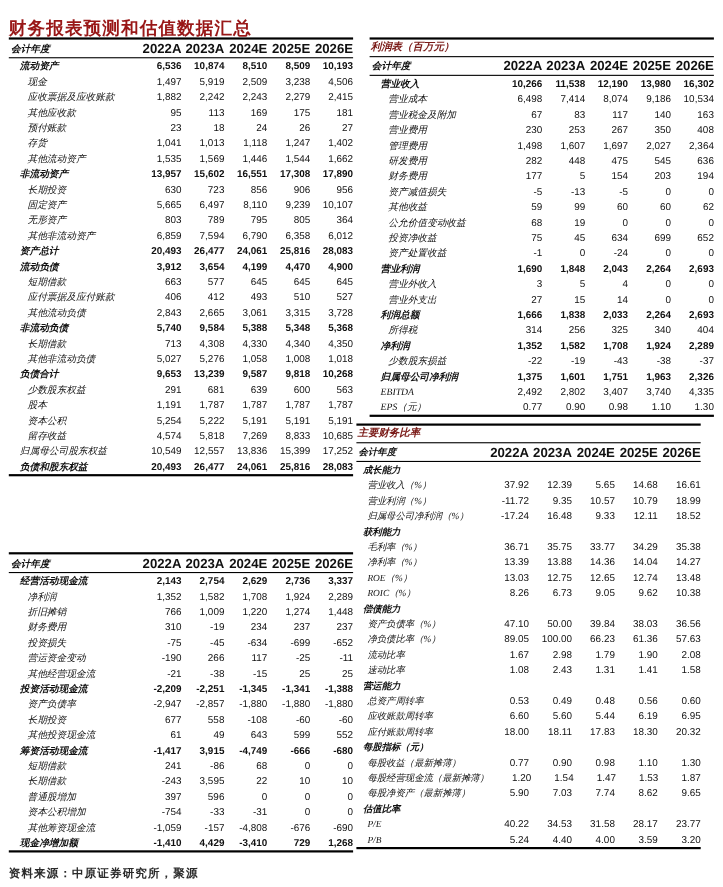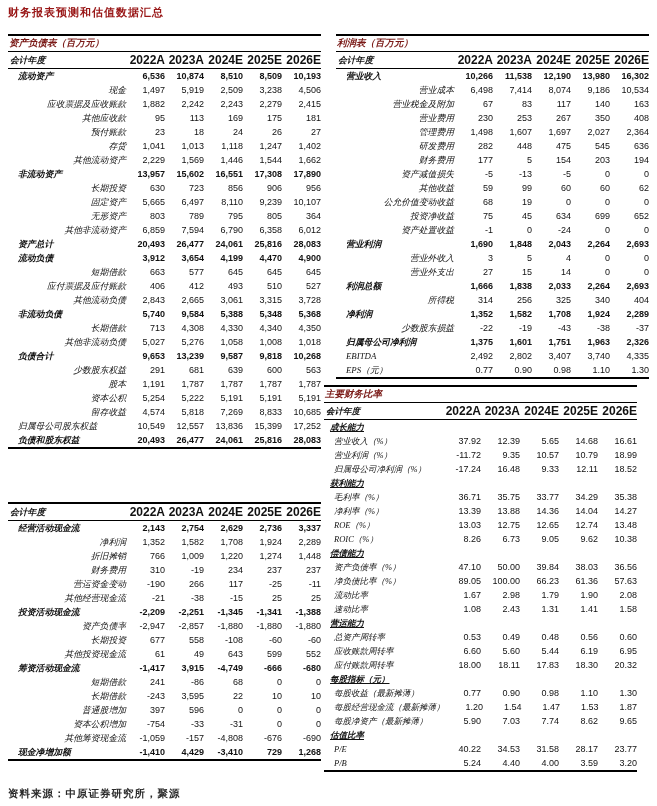--- a/index.html
+++ b/index.html
@@ -1,23 +1,23 @@
 <!DOCTYPE html>
 <html style="--title-color: #991717; --table-title-color: #7a1a17;"><head>
 <meta charset="utf-8">
 <style>
   html,body{margin:0;padding:0;}
   body{
     width:657px;height:806px;position:relative;background:#ffffff;
     font-family:"Liberation Sans",sans-serif;color:#111;overflow:hidden;
   }
   .page-title{
-    position:absolute;left:8px;top:5px;
+    position:absolute;left:8px;top:16px;
     font-family:"Liberation Serif",serif;
-    font-size:11px;font-weight:bold;color:var(--title-color,#991717);
+    font-size:16px;font-weight:bold;color:var(--title-color,#991717);
     letter-spacing:1px;
   }
   .tbl{
     position:absolute;width:313px;background:#fff;
     border-top:2px solid #000;border-bottom:2px solid #000;
   }
   .tbl-title{
     height:15px;line-height:15px;padding-left:1px;
     font-family:"Liberation Serif",serif;font-style:italic;font-weight:bold;
     font-size:9.5px;color:var(--table-title-color,#7a1a17);
@@ -27,42 +27,41 @@
   .hdr{height:16px;line-height:16px;font-weight:bold;border-bottom:1.4px solid #000;}
   .lbl{
     flex:1;padding-left:2px;font-size:8.8px;white-space:nowrap;
     font-family:"Liberation Serif",serif;font-style:italic;
   }
   .hdr .lbl{font-weight:bold;}
   .val{width:39px;text-align:right;font-size:9px;font-family:"Liberation Sans",sans-serif;}
   .hdr .val{font-size:12px;font-weight:bold;}
   .row.bold{font-weight:bold;}
   .row.bold .lbl{padding-left:10px;}
-  .row.item .lbl{padding-left:17px;text-align:right;}
+  .row.item .lbl{padding-left:17px;}
   .row.flat .lbl{padding-left:10px;}
-  .row.section{font-weight:bold;text-decoration:underline;}
+  .row.section{font-weight:bold;}
   .row.section .lbl{padding-left:6px;}
   .tbl-balance{left:8px;top:34px;}
   .tbl-income{left:336px;top:34px;}
   .tbl-cashflow{left:8px;top:502px;}
   .tbl-ratios{left:324px;top:385px;}
   .tbl-ratios .lbl{font-size:8.5px;}
   .source-note{
     position:absolute;left:8px;top:787px;
     font-family:Liberation Sans, sans-serif;font-weight:bold;
     font-size:10.5px;color:#2a2a2a;letter-spacing:1px;
   }
 </style>
 </head>
 <body>
 
 <div class="page-title">财务报表预测和估值数据汇总</div>
 
 <div class="tbl tbl-balance">
-    <div class="tbl-title">资产负债表（百万元）</div>
     <div class="row hdr">
       <span class="lbl">会计年度</span>
       <span class="val">2022A</span>
       <span class="val">2023A</span>
       <span class="val">2024E</span>
       <span class="val">2025E</span>
       <span class="val">2026E</span>
     </div>
     <div class="row bold">
       <span class="lbl">流动资产</span>
@@ -107,21 +106,21 @@
     <div class="row item">
       <span class="lbl">存货</span>
       <span class="val">1,041</span>
       <span class="val">1,013</span>
       <span class="val">1,118</span>
       <span class="val">1,247</span>
       <span class="val">1,402</span>
     </div>
     <div class="row item">
       <span class="lbl">其他流动资产</span>
-      <span class="val">2,229</span>
+      <span class="val">1,535</span>
       <span class="val">1,569</span>
       <span class="val">1,446</span>
       <span class="val">1,544</span>
       <span class="val">1,662</span>
     </div>
     <div class="row bold">
       <span class="lbl">非流动资产</span>
       <span class="val">13,957</span>
       <span class="val">15,602</span>
       <span class="val">16,551</span>
@@ -503,20 +502,28 @@
     </div>
     <div class="row item">
       <span class="lbl">财务费用</span>
       <span class="val">310</span>
       <span class="val">-19</span>
       <span class="val">234</span>
       <span class="val">237</span>
       <span class="val">237</span>
     </div>
     <div class="row item">
+      <span class="lbl">投资损失</span>
+      <span class="val">-75</span>
+      <span class="val">-45</span>
+      <span class="val">-634</span>
+      <span class="val">-699</span>
+      <span class="val">-652</span>
+    </div>
+    <div class="row item">
       <span class="lbl">营运资金变动</span>
       <span class="val">-190</span>
       <span class="val">266</span>
       <span class="val">117</span>
       <span class="val">-25</span>
       <span class="val">-11</span>
     </div>
     <div class="row item">
       <span class="lbl">其他经营现金流</span>
       <span class="val">-21</span>

